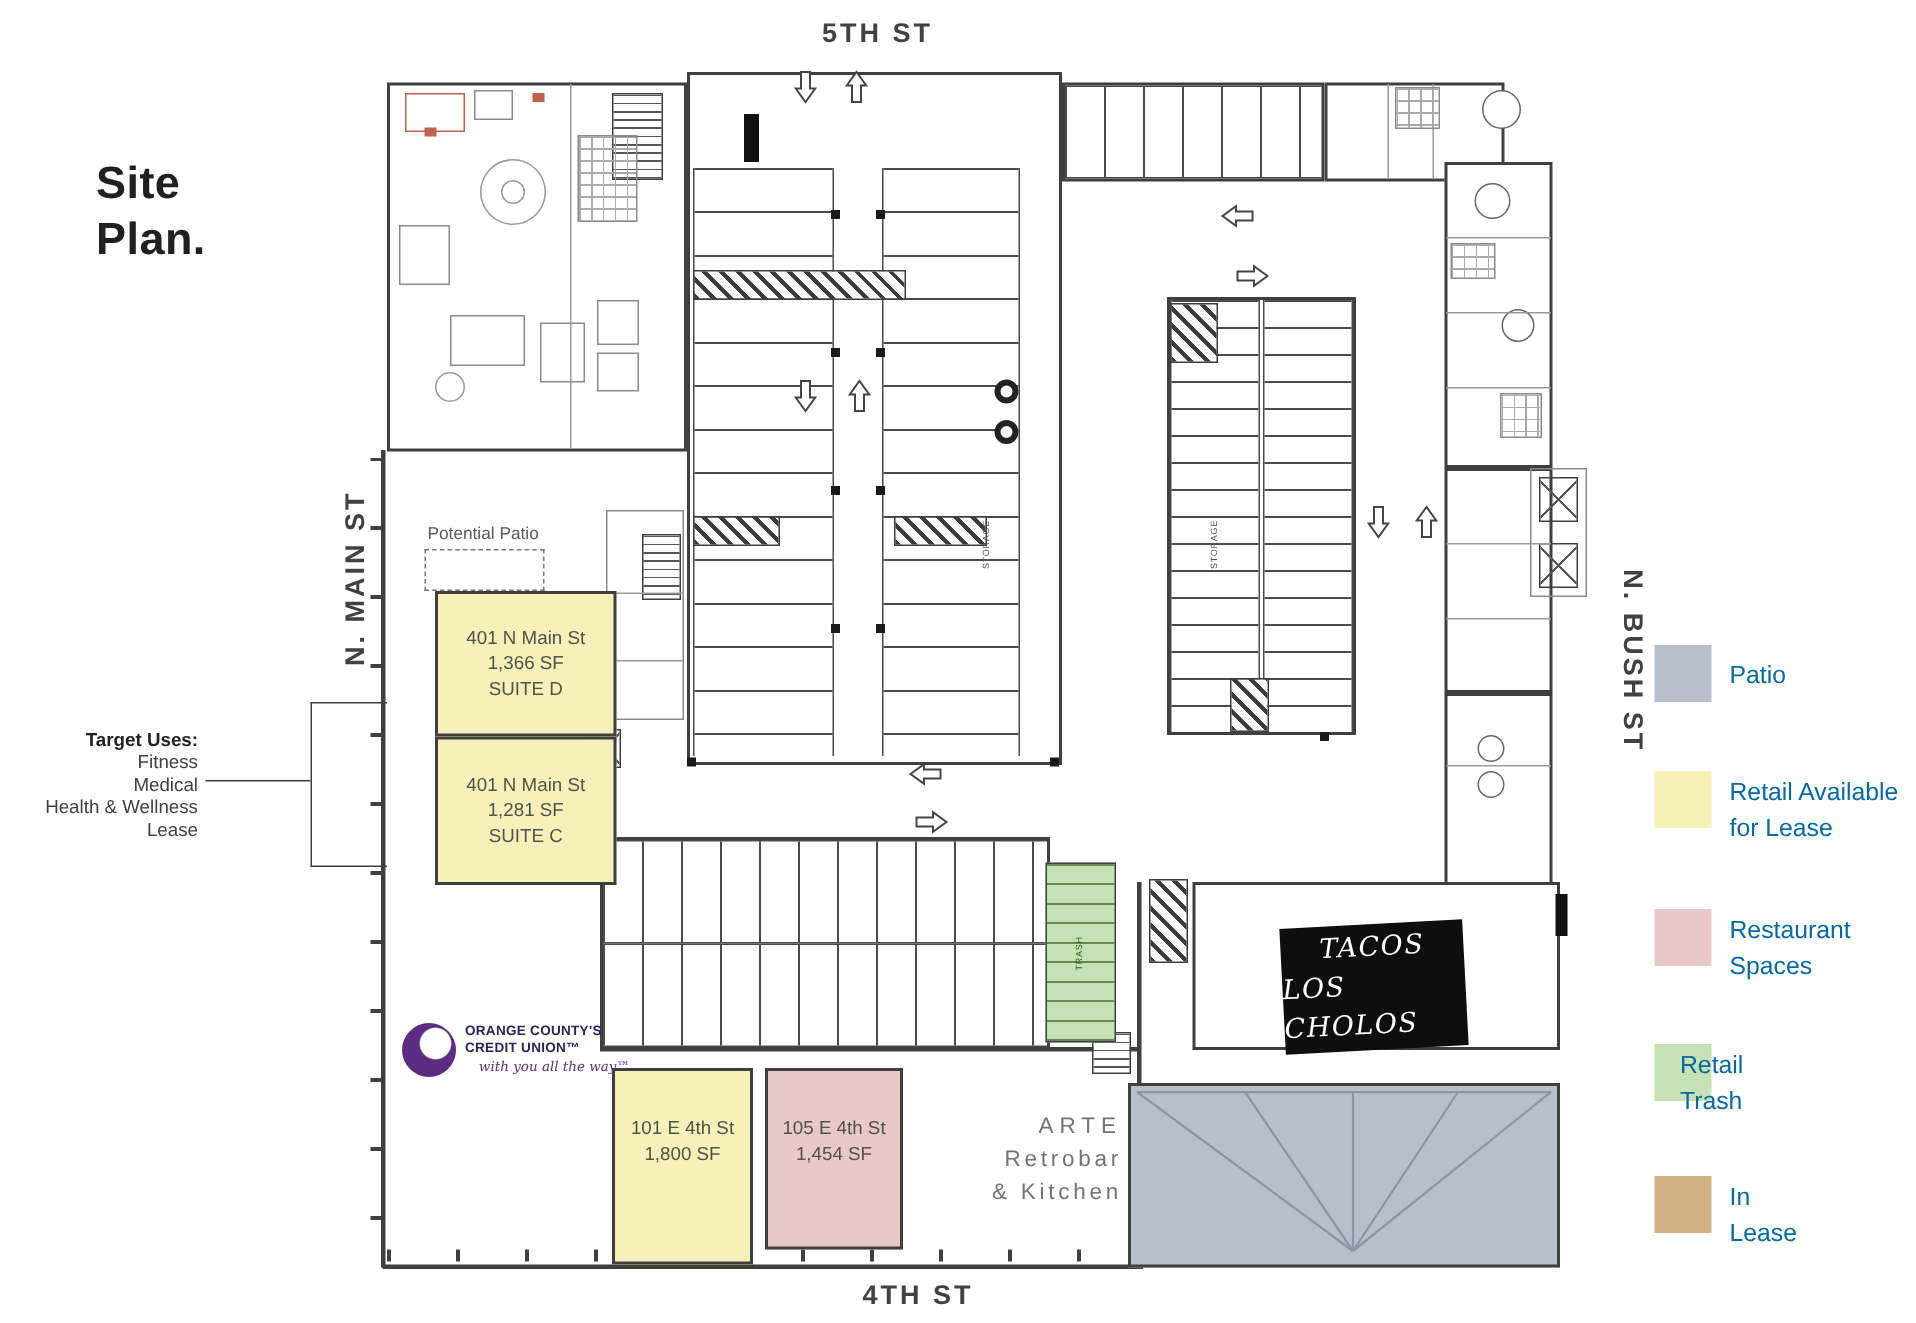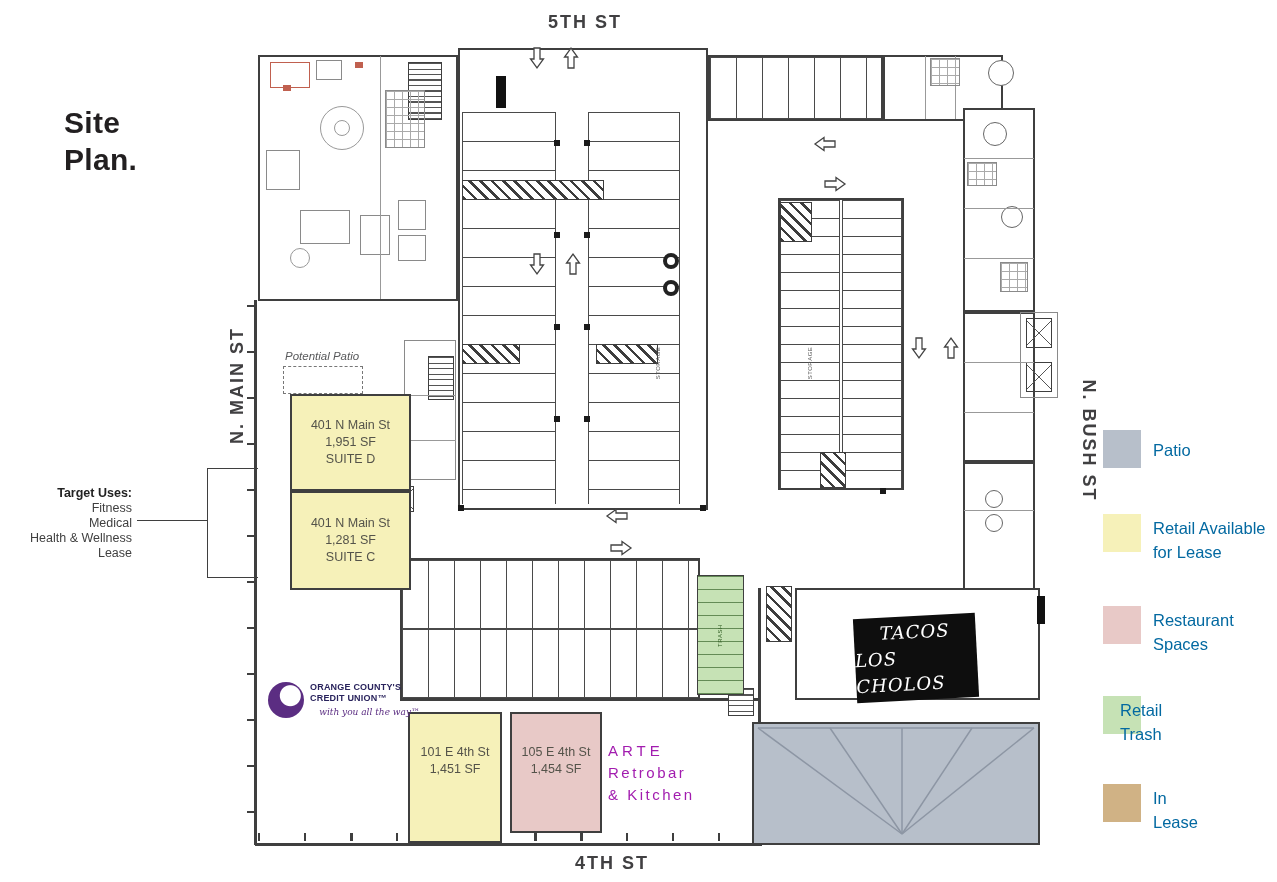--- a/index.html
+++ b/index.html
@@ -34,28 +34,28 @@
   .title{position:absolute;left:64px;top:104px;width:95px;font-size:30px;line-height:37px;
     font-weight:700;color:#221f20;letter-spacing:.3px;}
   .street{position:absolute;font-size:18px;font-weight:600;letter-spacing:2px;color:#414042;text-align:center;}
   .street-v{transform:rotate(-90deg);}
   .street-vr{transform:rotate(90deg);}
   .zone{position:absolute;box-sizing:border-box;border:2px solid #3f3f3f;display:flex;
     flex-direction:column;justify-content:center;text-align:center;
     font-size:12.5px;line-height:17px;color:#54534a;}
   .zone-top{justify-content:flex-start;padding-top:30px;}
   .dashedbox{position:absolute;box-sizing:border-box;border:1.5px dashed #777;}
-  .smallnote{position:absolute;font-size:11.5px;color:#58595b;font-style:italic;}
+  .smallnote{position:absolute;font-size:11.5px;color:#58595b;}
   .target{position:absolute;left:26px;top:486px;width:106px;text-align:right;
     font-size:12.5px;line-height:15px;color:#3f3f3f;}
   .target .hd{font-weight:700;color:#222;}
   .legend-sw{position:absolute;width:38px;height:38px;}
   .legend-lb{position:absolute;font-size:16.5px;line-height:24px;color:#0369a1;}
-  .arte{position:absolute;left:608px;top:740px;width:140px;text-align:left;
-    color:#a21caf;font-size:15px;line-height:22px;letter-spacing:2.5px;}
+  .arte{position:absolute;left:608px;top:740px;width:140px;text-align:right;
+    color:#737373;font-size:15px;line-height:22px;letter-spacing:2.5px;}
   .tacos{position:absolute;left:855px;top:616px;width:122px;height:84px;background:#0e0e0e;
     display:flex;flex-direction:column;align-items:center;justify-content:center;
     color:#fff;font-family:"DejaVu Serif",serif;font-style:italic;font-size:18px;
     line-height:26px;letter-spacing:1px;transform:rotate(-3deg);}
   .tinylbl{position:absolute;font-size:6px;color:#555;letter-spacing:.5px;white-space:nowrap;}
   .arrow{position:absolute;overflow:visible;}
   .a-down{transform:rotate(90deg);}
   .a-up{transform:rotate(-90deg);}
   .a-left{transform:rotate(180deg);}
   
@@ -236,31 +236,31 @@
     </svg>
   <svg class="arrow" width="26" height="16" style="left:608px;top:540px">
       <use href="#arrow-shape"></use>
     </svg>
 
   <div class="smallnote" style="left:285px;top:350px">Potential Patio</div>
   <div class="dashedbox" style="left:283px;top:366px;width:80px;height:28px"></div>
 
   <div class="zone" style="left: 290px; top: 394px; width: 121px; height: 97px; background-color: rgb(246, 241, 185);">
     <div>401 N Main St</div>
-    <div>1,951 SF</div>
+    <div>1,366 SF</div>
     <div>SUITE D</div>
   </div>
   <div class="zone" style="left: 290px; top: 491px; width: 121px; height: 99px; background-color: rgb(246, 241, 185);">
     <div>401 N Main St</div>
     <div>1,281 SF</div>
     <div>SUITE C</div>
   </div>
   <div class="zone zone-top" style="left: 408px; top: 712px; width: 94px; height: 131px; background-color: rgb(246, 241, 185);">
     <div>101 E 4th St</div>
-    <div>1,451 SF</div>
+    <div>1,800 SF</div>
   </div>
   <div class="zone zone-top" style="left: 510px; top: 712px; width: 92px; height: 121px; background-color: rgb(232, 201, 199);">
     <div>105 E 4th St</div>
     <div>1,454 SF</div>
   </div>
 
   <div class="zone" style="left: 697px; top: 575px; width: 47px; height: 120px; border-width: 1.5px; background-image: repeating-linear-gradient(rgba(47, 92, 34, 0.65) 0px, rgba(47, 92, 34, 0.65) 1.2px, transparent 1.2px, transparent 13px); background-color: rgb(198, 226, 181);">
     <div class="tinylbl" style="position:static;transform:rotate(-90deg);color:#2f5c22">TRASH</div>
   </div>
 

